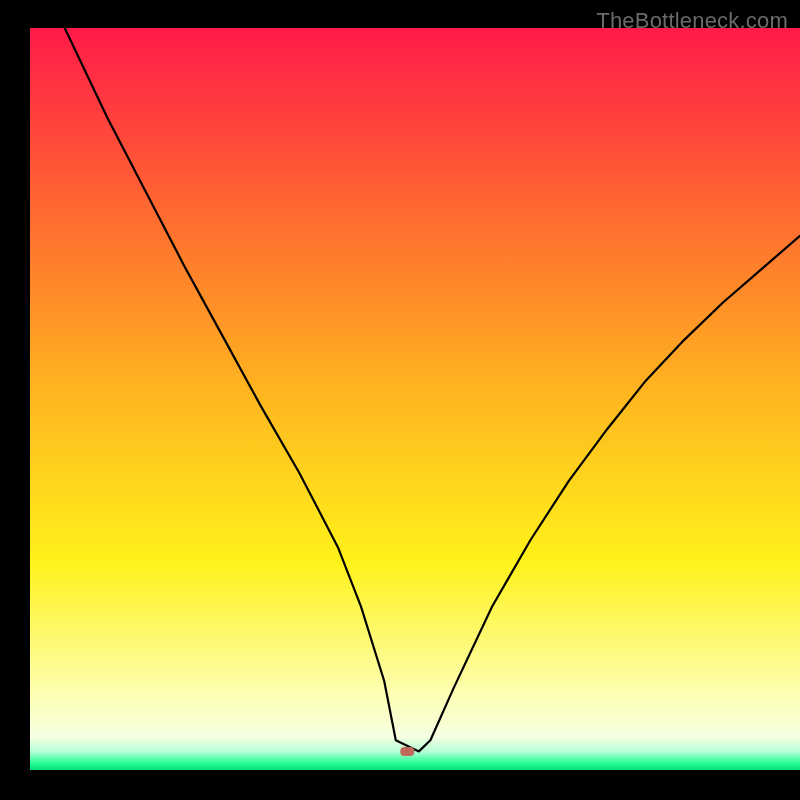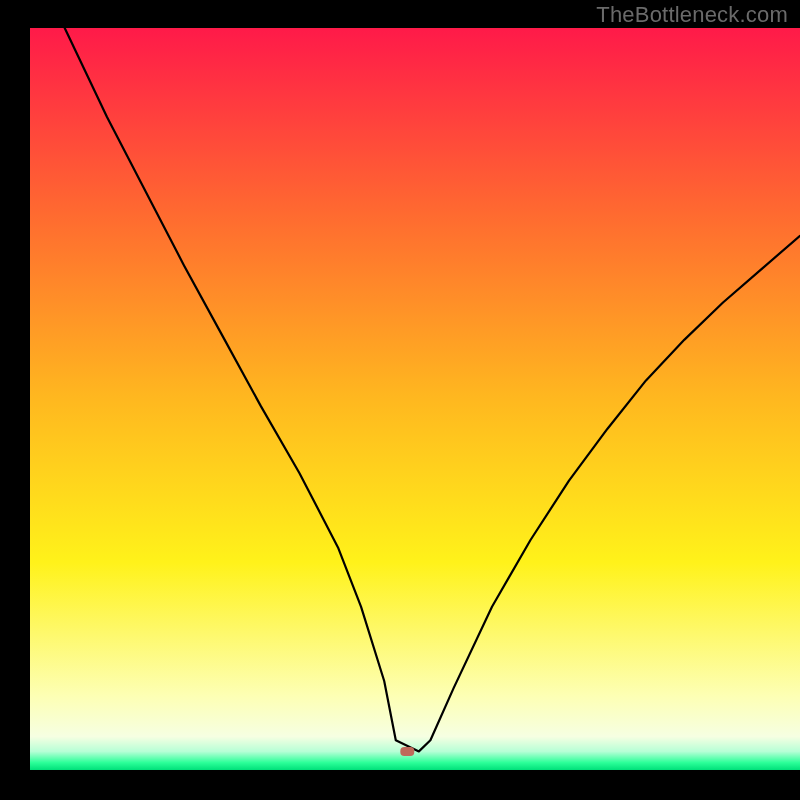--- a/index.html
+++ b/index.html
@@ -11,21 +11,21 @@
     overflow: hidden;
   }
   .frame {
     position: relative;
     width: 800px;
     height: 800px;
     background: #000;
   }
   .watermark {
     position: absolute;
-    top: 2px;
+    top: 8px;
     right: 12px;
     font-family: Arial, Helvetica, sans-serif;
     font-size: 22px;
     color: #6a6a6a;
     letter-spacing: 0.2px;
     z-index: 10;
   }
   svg.plot {
     position: absolute;
     left: 0;

